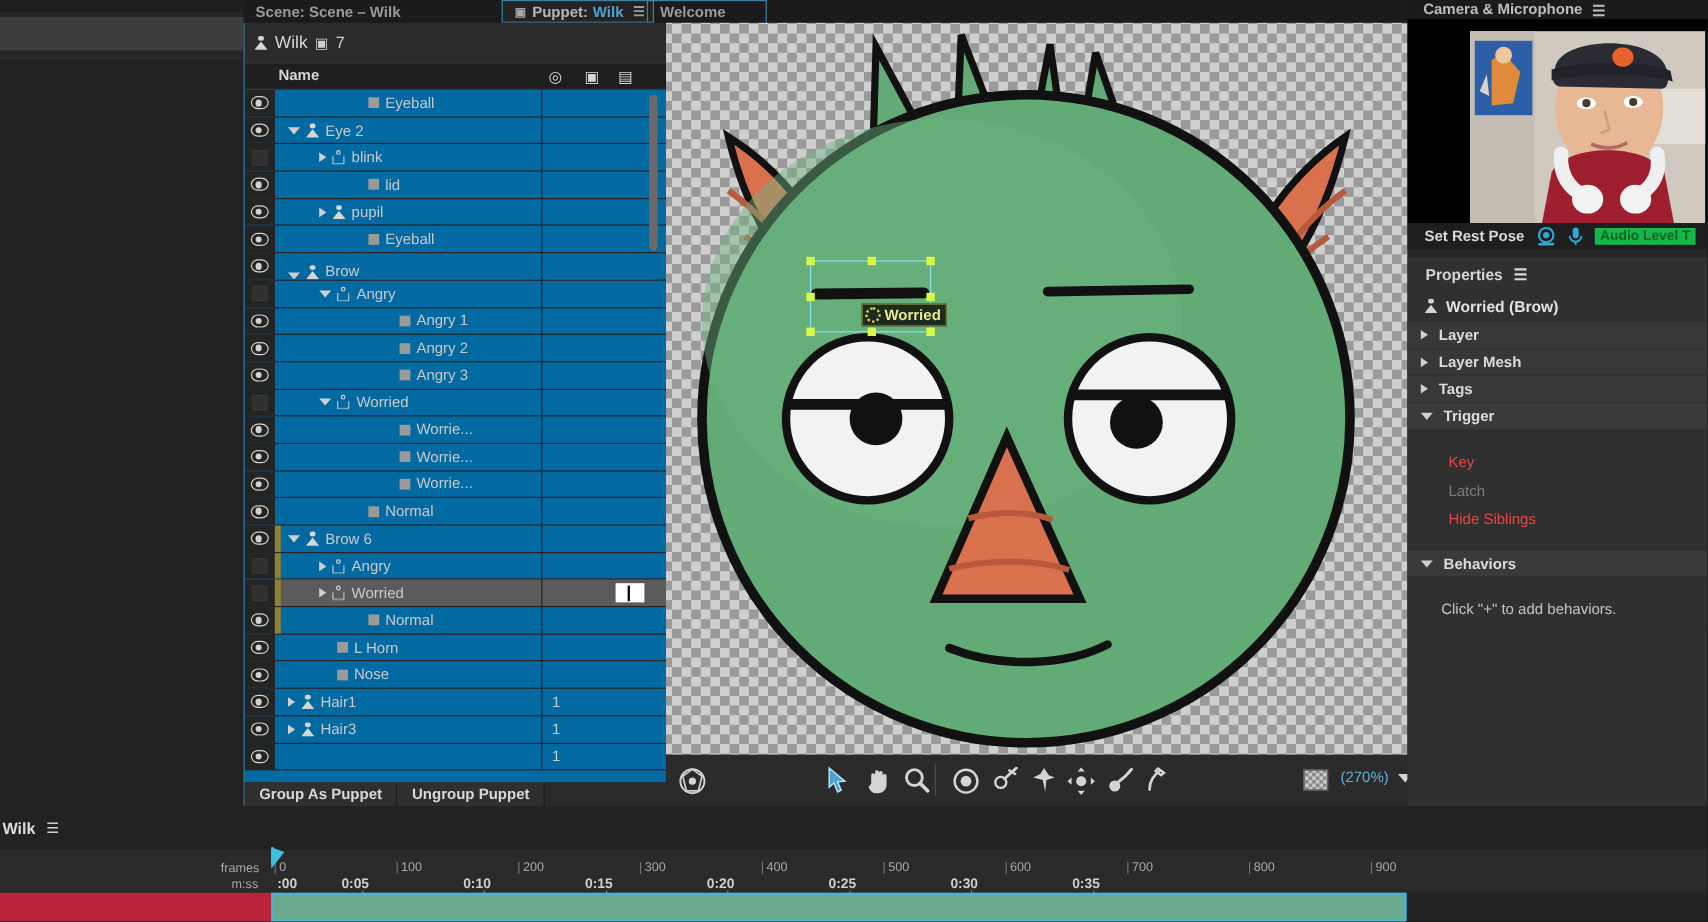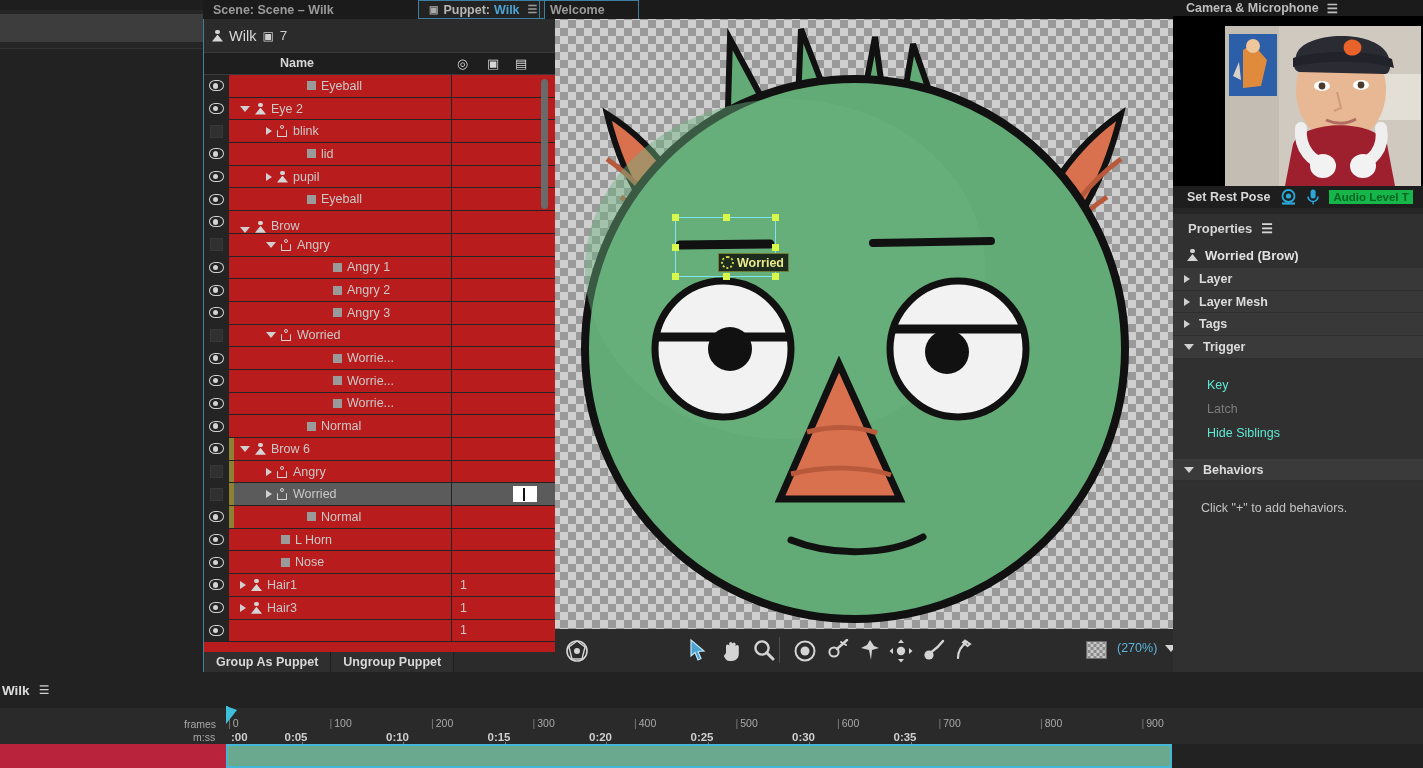--- a/index.html
+++ b/index.html
@@ -31,24 +31,24 @@
   #puppet-panel { position:absolute; left:203px; top:19px; width:352px; height:653px;
     background:#2b2b2b; border-left:1px solid #3c7f9e; border-right:1px solid #111; }
   #puppet-header { position:absolute; left:0; top:0; width:352px; height:33px;
     display:flex; align-items:center; padding-left:8px; gap:6px; background:#2b2b2b; }
   #puppet-header .ptitle { font-size:14.5px; color:#d8d8d8; }
   #puppet-header .pcount { font-size:13.5px; color:#cfcfcf; }
   #puppet-header .pcam { font-size:12px; color:#cfcfcf; }
 
   #col-header { position:absolute; left:0; top:33px; width:352px; height:23px;
     background:#1e1e1e; border-top:1px solid #3a3a3a; border-bottom:1px solid #3a3a3a; }
-  #col-header .namehdr { position:absolute; left:28px; top:3px; font-size:12.5px; font-weight:bold; color:#d6d6d6;margin-left:48px; }
+  #col-header .namehdr { position:absolute; left:28px; top:3px; font-size:12.5px; font-weight:bold; color:#d6d6d6; }
   #col-header .hicon { position:absolute; top:3px; color:#d6d6d6; font-size:13px; }
 
-  #layer-scroll { position:absolute; left:0; top:56px; width:352px; height:577px; overflow:hidden; background:#b91c1c; }
+  #layer-scroll { position:absolute; left:0; top:56px; width:352px; height:577px; overflow:hidden; background:#0369a1; }
   .lrow { position:relative; height:22.7px; border-bottom:1px solid #232323; display:flex; align-items:center; }
   .lrow.sel { background:#5b5b5b; }
   .eyecell { position:absolute; left:0; top:0; width:25px; height:100%; border-right:1px solid #232323;
     display:flex; align-items:center; justify-content:center; background:#242424; }
   .eye { width:15px; height:11px; position:relative; }
   .eye .o { position:absolute; left:0; top:0; width:15px; height:11px; border:1.4px solid #d2d2d2;
     border-radius:50% 50% 50% 50%/60% 60% 60% 60%; }
   .eye .p { position:absolute; left:4.6px; top:2.8px; width:5.4px; height:5.4px; border-radius:50%; background:#d2d2d2; }
   .eyeoff { width:13px; height:13px; background:#303030; border:1px solid #383838; }
   .markcell { position:absolute; left:25px; top:0; width:5px; height:100%; }
@@ -115,21 +115,21 @@
   #cam-bar .audio { background:#17b64a; color:#062; font-size:11.5px; font-weight:bold; padding:1px 4px; }
 
   #props { position:absolute; left:0; top:214px; width:250px; height:458px; background:#303030; }
   #props-hdr { height:28px; display:flex; align-items:center; padding-left:15px; gap:9px;
     font-size:13px; font-weight:bold; color:#d6d6d6; }
   #props-obj { height:26px; display:flex; align-items:center; padding-left:14px; gap:7px;
     font-size:13px; font-weight:bold; color:#e2e2e2; }
   .prow { height:22.7px; display:flex; align-items:center; gap:9px; padding-left:11px;
     font-size:12.5px; font-weight:bold; color:#dcdcdc; background:#383838; border-bottom:1px solid #2e2e2e; }
   .prow.open { background:#3a3a3a; }
-  .psub { height:24px; display:flex; align-items:center; padding-left:34px; font-size:12.5px; color:#5eead4; background:#303030; }
+  .psub { height:24px; display:flex; align-items:center; padding-left:34px; font-size:12.5px; color:#ef4444; background:#303030; }
   .psub.dim { color:#7c7c7c; }
   .pnote { height:26px; display:flex; align-items:center; padding-left:28px; font-size:12.5px; color:#c4c4c4; background:#303030; }
   .ptri { width:0;height:0;border-left:6px solid #d0d0d0;border-top:4.5px solid transparent;border-bottom:4.5px solid transparent; }
   .ptri.down { border:0; border-left:5px solid transparent; border-right:5px solid transparent; border-top:6.5px solid #d0d0d0; }
   #props .spacer { height:14px; background:#303030; }
 
   
   #timeline { position:absolute; left:0; top:672px; width:1423px; height:96px; background:#222; }
   #tl-header { position:absolute; left:0; top:5px; width:1423px; height:26px; display:flex;
     align-items:center; padding-left:2px; gap:9px; }

